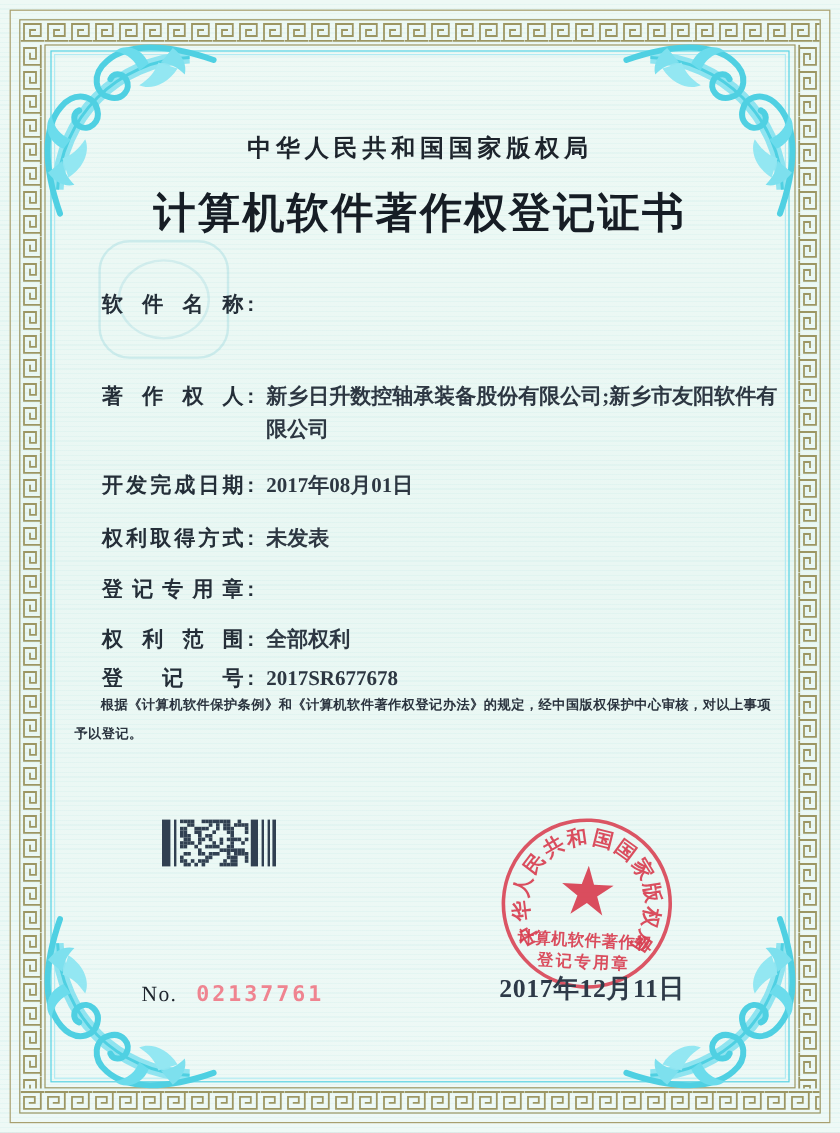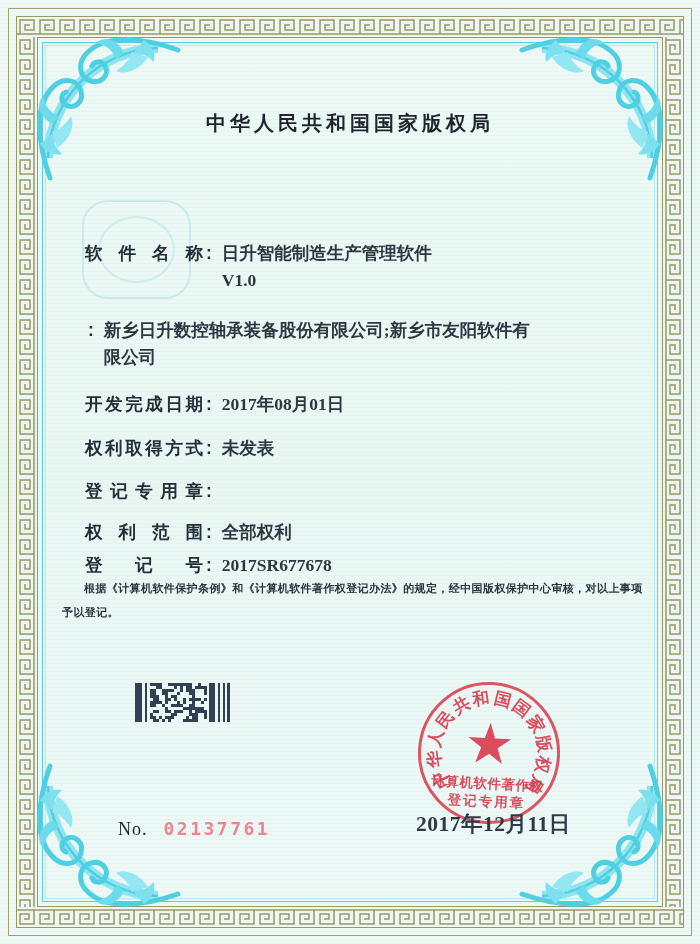--- a/index.html
+++ b/index.html
@@ -612,28 +612,28 @@
         <path d="M98,27 C92,13 77,10 70,17 C81,19 87,25 90,33 Z" fill="#6bdcec"></path>
         <path d="M27,98 C13,92 10,77 17,70 C19,81 25,87 33,90 Z" fill="#6bdcec"></path>
         <path d="M122,31 C113,45 99,49 90,45 C99,39 103,34 106,26 Z" fill="#93e7f2"></path>
         <path d="M31,122 C45,113 49,99 45,90 C39,99 34,103 26,106 Z" fill="#93e7f2"></path>
         <path d="M118,14 C126,20 130,28 128,36 C122,30 116,27 108,26 Z" fill="#7de0ee"></path>
         <path d="M14,118 C20,126 28,130 36,128 C30,122 27,116 26,108 Z" fill="#7de0ee"></path>
       </svg></div>
   <div class="watermark"></div>
 
   <div class="authority">中华人民共和国国家版权局</div>
+  <div class="cert-title">计算机软件著作权登记证书</div>
 
   <div class="field-row row-1">
     <span class="f-label">软件名称</span>
       <span class="f-colon">:</span>
-    <span class="f-value">日升智能制造生产管理软件
-V1.0</span>
   </div>
   <div class="field-row row-2">
+    <span class="f-label">著作权人</span>
       <span class="f-colon">:</span>
     <span class="f-value">新乡日升数控轴承装备股份有限公司;新乡市友阳软件有限公司</span>
   </div>
   <div class="field-row row-3">
     <span class="f-label">开发完成日期</span>
       <span class="f-colon">:</span>
     <span class="f-value">2017年08月01日</span>
   </div>
   <div class="field-row row-4">
     <span class="f-label">权利取得方式</span>

